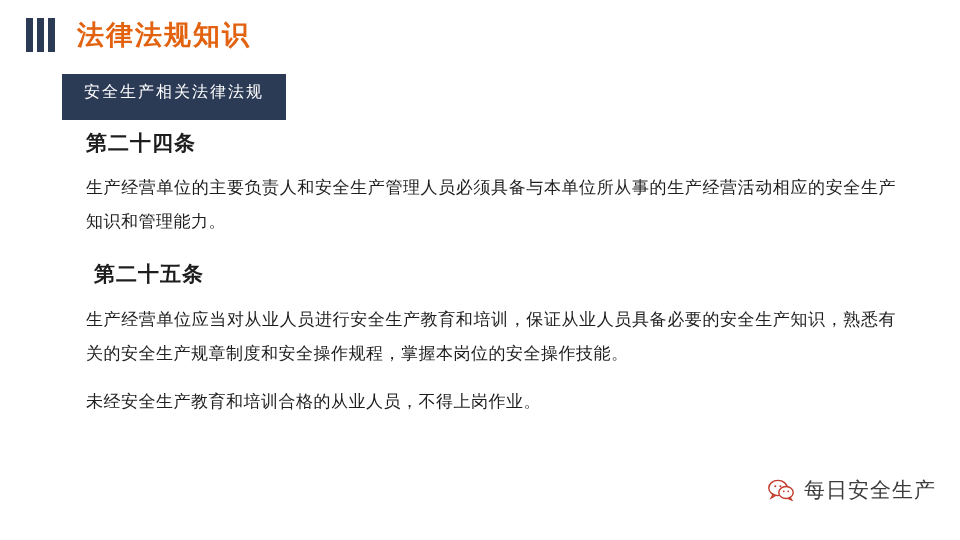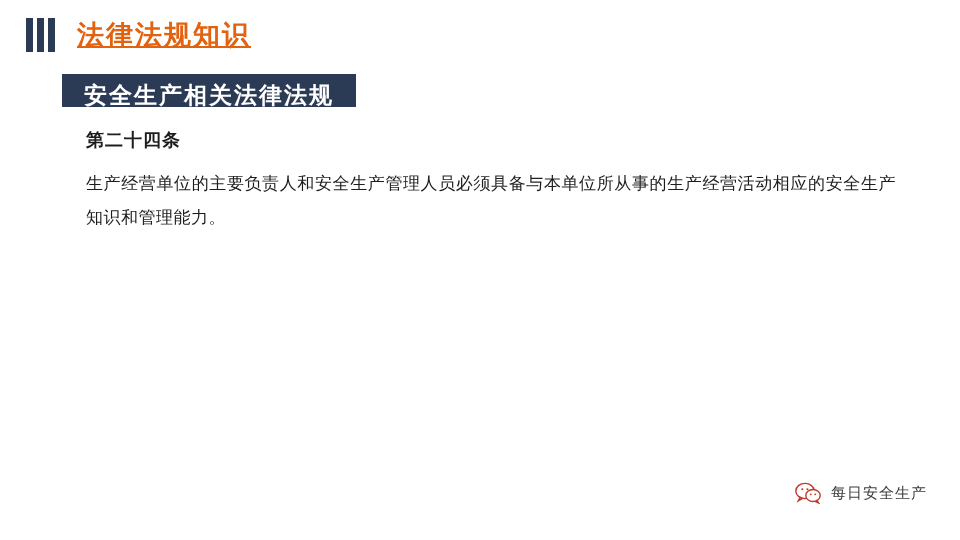--- a/index.html
+++ b/index.html
@@ -47,47 +47,46 @@
   .header-bars span.b1 { height: 34px; }
   .header-bars span.b2 { height: 34px; }
   .header-bars span.b3 { height: 34px; }
 
   .header-title {
     font-size: 27px;
     font-weight: bold;
     color: #e2620f;
     letter-spacing: 2px;
     line-height: 1;
-    text-decoration: underline;
   }
 
   
   .section-label {
     position: absolute;
     top: 74px;
     left: 62px;
     background: #2b3a55;
     color: #ffffff;
-    font-size: 23px;
-    font-weight: bold;
+    font-size: 16px;
+    font-weight: normal;
     letter-spacing: 2px;
-    padding: 10px 22px 0 22px;
+    padding: 10px 22px 20px 22px;
     line-height: 1;
   }
 
   
   .content {
     position: absolute;
     top: 128px;
     left: 86px;
     width: 810px;
   }
 
   .article-title {
-    font-size: 18px;
+    font-size: 21px;
     font-weight: bold;
     color: #1d1d1d;
     letter-spacing: 1px;
     margin: 0 0 14px 0;
     line-height: 1.4;
   }
   .article-title.indent {
     padding-left: 8px;
   }
 
@@ -104,26 +103,26 @@
     margin-top: 20px;
   }
   .block-2 .para {
     margin-bottom: 4px;
   }
   .spacer-sm { height: 10px; }
 
   
   .footer-badge {
     position: absolute;
-    right: 33px;
+    right: 24px;
     bottom: 36px;
     display: flex;
     align-items: center;
     color: #3c3c3c;
-    font-size: 15px;
+    font-size: 21px;
     letter-spacing: 1px;
   }
   .wechat-icon {
     width: 26px;
     height: 22px;
     margin-right: 10px;
     position: relative;
   }
   .wechat-icon svg { display: block; }
 </style>
@@ -143,20 +142,26 @@
 
   <div class="section-label">安全生产相关法律法规</div>
 
   <div class="content">
 
     <div>
       <div class="article-title">第二十四条</div>
       <p class="para">生产经营单位的主要负责人和安全生产管理人员必须具备与本单位所从事的生产经营活动相应的安全生产知识和管理能力。</p>
     </div>
 
+    <div class="block-2">
+      <div class="article-title indent">第二十五条</div>
+      <p class="para">生产经营单位应当对从业人员进行安全生产教育和培训，保证从业人员具备必要的安全生产知识，熟悉有关的安全生产规章制度和安全操作规程，掌握本岗位的安全操作技能。</p>
+      <div class="spacer-sm"></div>
+      <p class="para">未经安全生产教育和培训合格的从业人员，不得上岗作业。</p>
+    </div>
 
   </div>
 
   <div class="footer-badge">
     <span class="wechat-icon">
       <svg width="26" height="22" viewBox="0 0 26 22">
         <ellipse cx="10" cy="9" rx="9.2" ry="7.6" fill="none" stroke="#c23a2b" stroke-width="1.4"></ellipse>
         <path d="M5 15.5 L3.2 19 L7 16.8 Z" fill="none" stroke="#c23a2b" stroke-width="1.4"></path>
         <ellipse cx="18" cy="13.5" rx="7.2" ry="6" fill="#ffffff" stroke="#c23a2b" stroke-width="1.4"></ellipse>
         <path d="M22 18.5 L23.6 21 L20.6 19.6 Z" fill="none" stroke="#c23a2b" stroke-width="1.4"></path>

